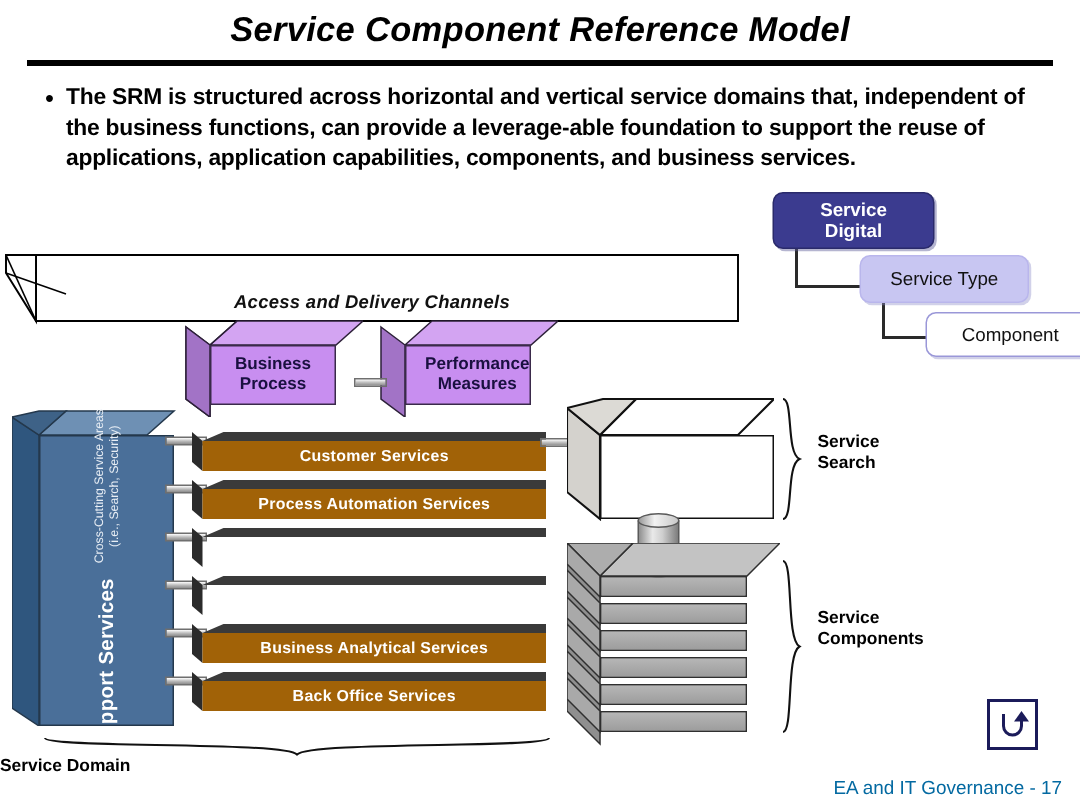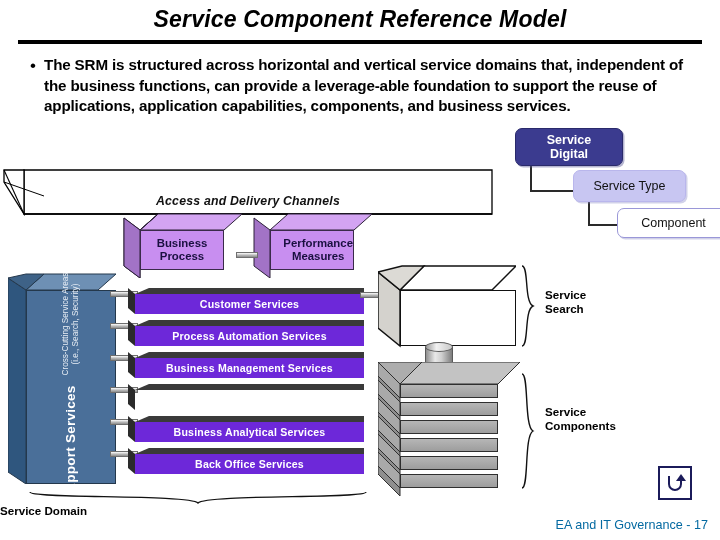--- a/index.html
+++ b/index.html
@@ -90,21 +90,21 @@
   .sup-rot{
     transform:rotate(-90deg);white-space:nowrap;display:flex;align-items:center;gap:10px;
   }
   .sup-title{font-size:13.6px;font-weight:bold;color:#ffffff;letter-spacing:.2px;}
   .sup-sub{font-size:8.2px;color:#e8eef5;line-height:9.6px;text-align:center;}
 
   
   .bars{position:absolute;left:128px;top:128px;width:240px;height:200px;}
   .bar{position:absolute;left:0;width:236px;height:26px;}
   .bar-face{
-    position:absolute;left:7px;top:6px;width:229px;height:20px;background:#6d28d9;
+    position:absolute;left:7px;top:6px;width:229px;height:20px;background:#a16207;
     display:flex;align-items:center;justify-content:center;
   }
   .bar-lbl{color:#ffffff;font-size:10.6px;font-weight:bold;letter-spacing:.2px;white-space:nowrap;}
   .bar-top{position:absolute;left:0;top:0;}
 
   
   .rod{position:absolute;height:6px;background:linear-gradient(#fdfdfd,#b8b8b8 55%,#8d8d8d);border:1px solid #6f6f6f;box-sizing:border-box;}
 
   
   .stbox{position:absolute;left:378px;top:104px;width:138px;height:82px;}
@@ -264,23 +264,20 @@
           </svg>
         <div class="bar-face">
           <span class="bar-lbl">Process Automation Services</span>
         </div>
       </div>
       <div class="bar" style="top:64px;">
         <svg class="bar-top" width="240" height="28" viewBox="0 0 240 28">
             <polygon points="7,6 21,0 236,0 236,6" fill="#3a3a3a"></polygon>
             <polygon points="0,0 7,6 7,26 0,20" fill="#2b2b2b"></polygon>
           </svg>
-        <div class="bar-face">
-          <span class="bar-lbl">Business Management Services</span>
-        </div>
       </div>
       <div class="bar" style="top:96px;">
         <svg class="bar-top" width="240" height="28" viewBox="0 0 240 28">
             <polygon points="7,6 21,0 236,0 236,6" fill="#3a3a3a"></polygon>
             <polygon points="0,0 7,6 7,26 0,20" fill="#2b2b2b"></polygon>
           </svg>
       </div>
       <div class="bar" style="top:128px;">
         <svg class="bar-top" width="240" height="28" viewBox="0 0 240 28">
             <polygon points="7,6 21,0 236,0 236,6" fill="#3a3a3a"></polygon>

